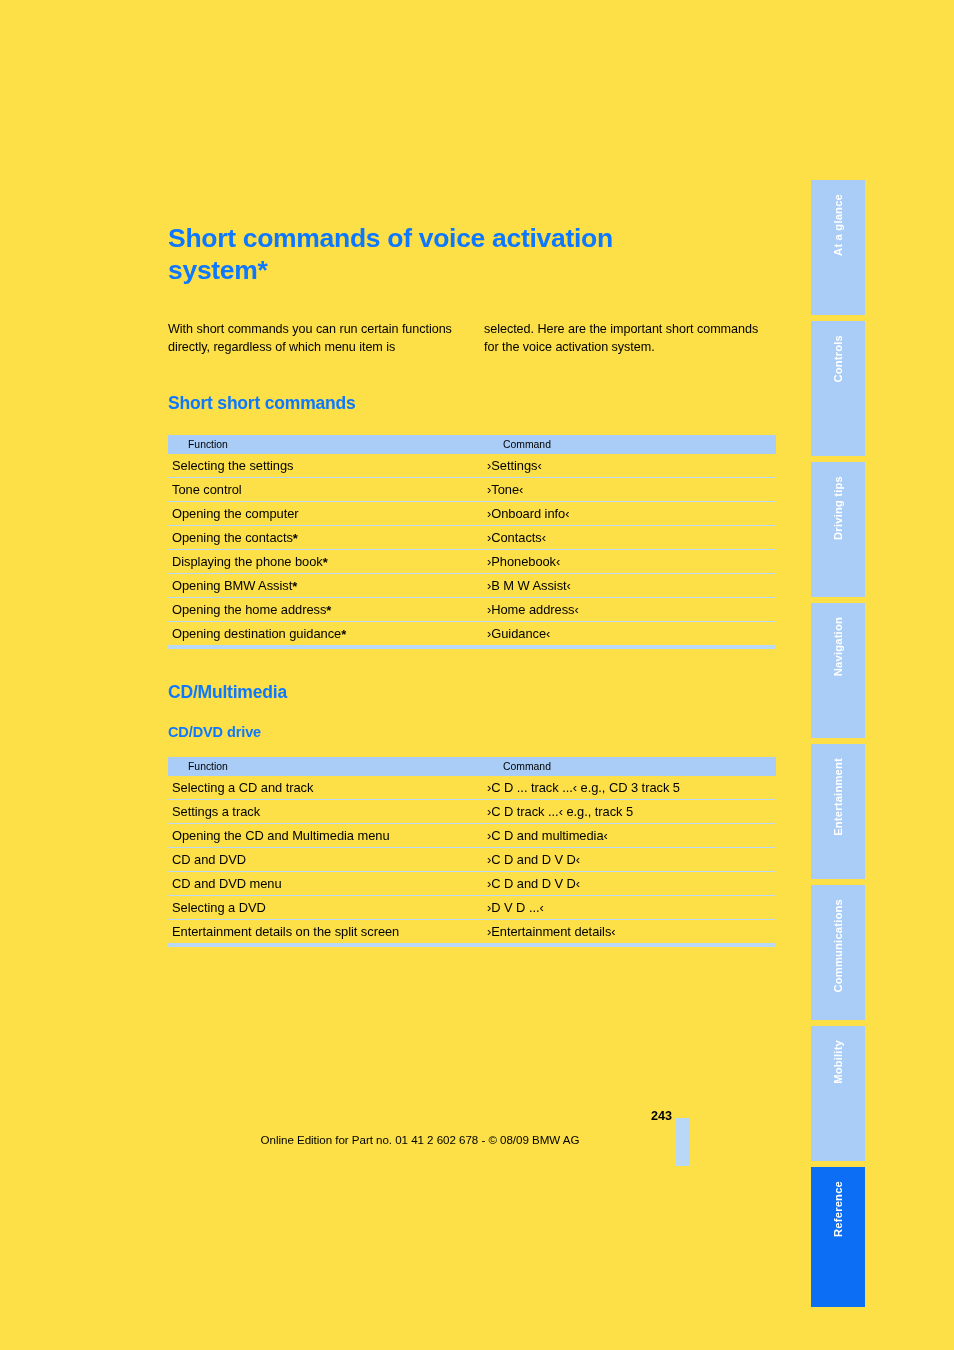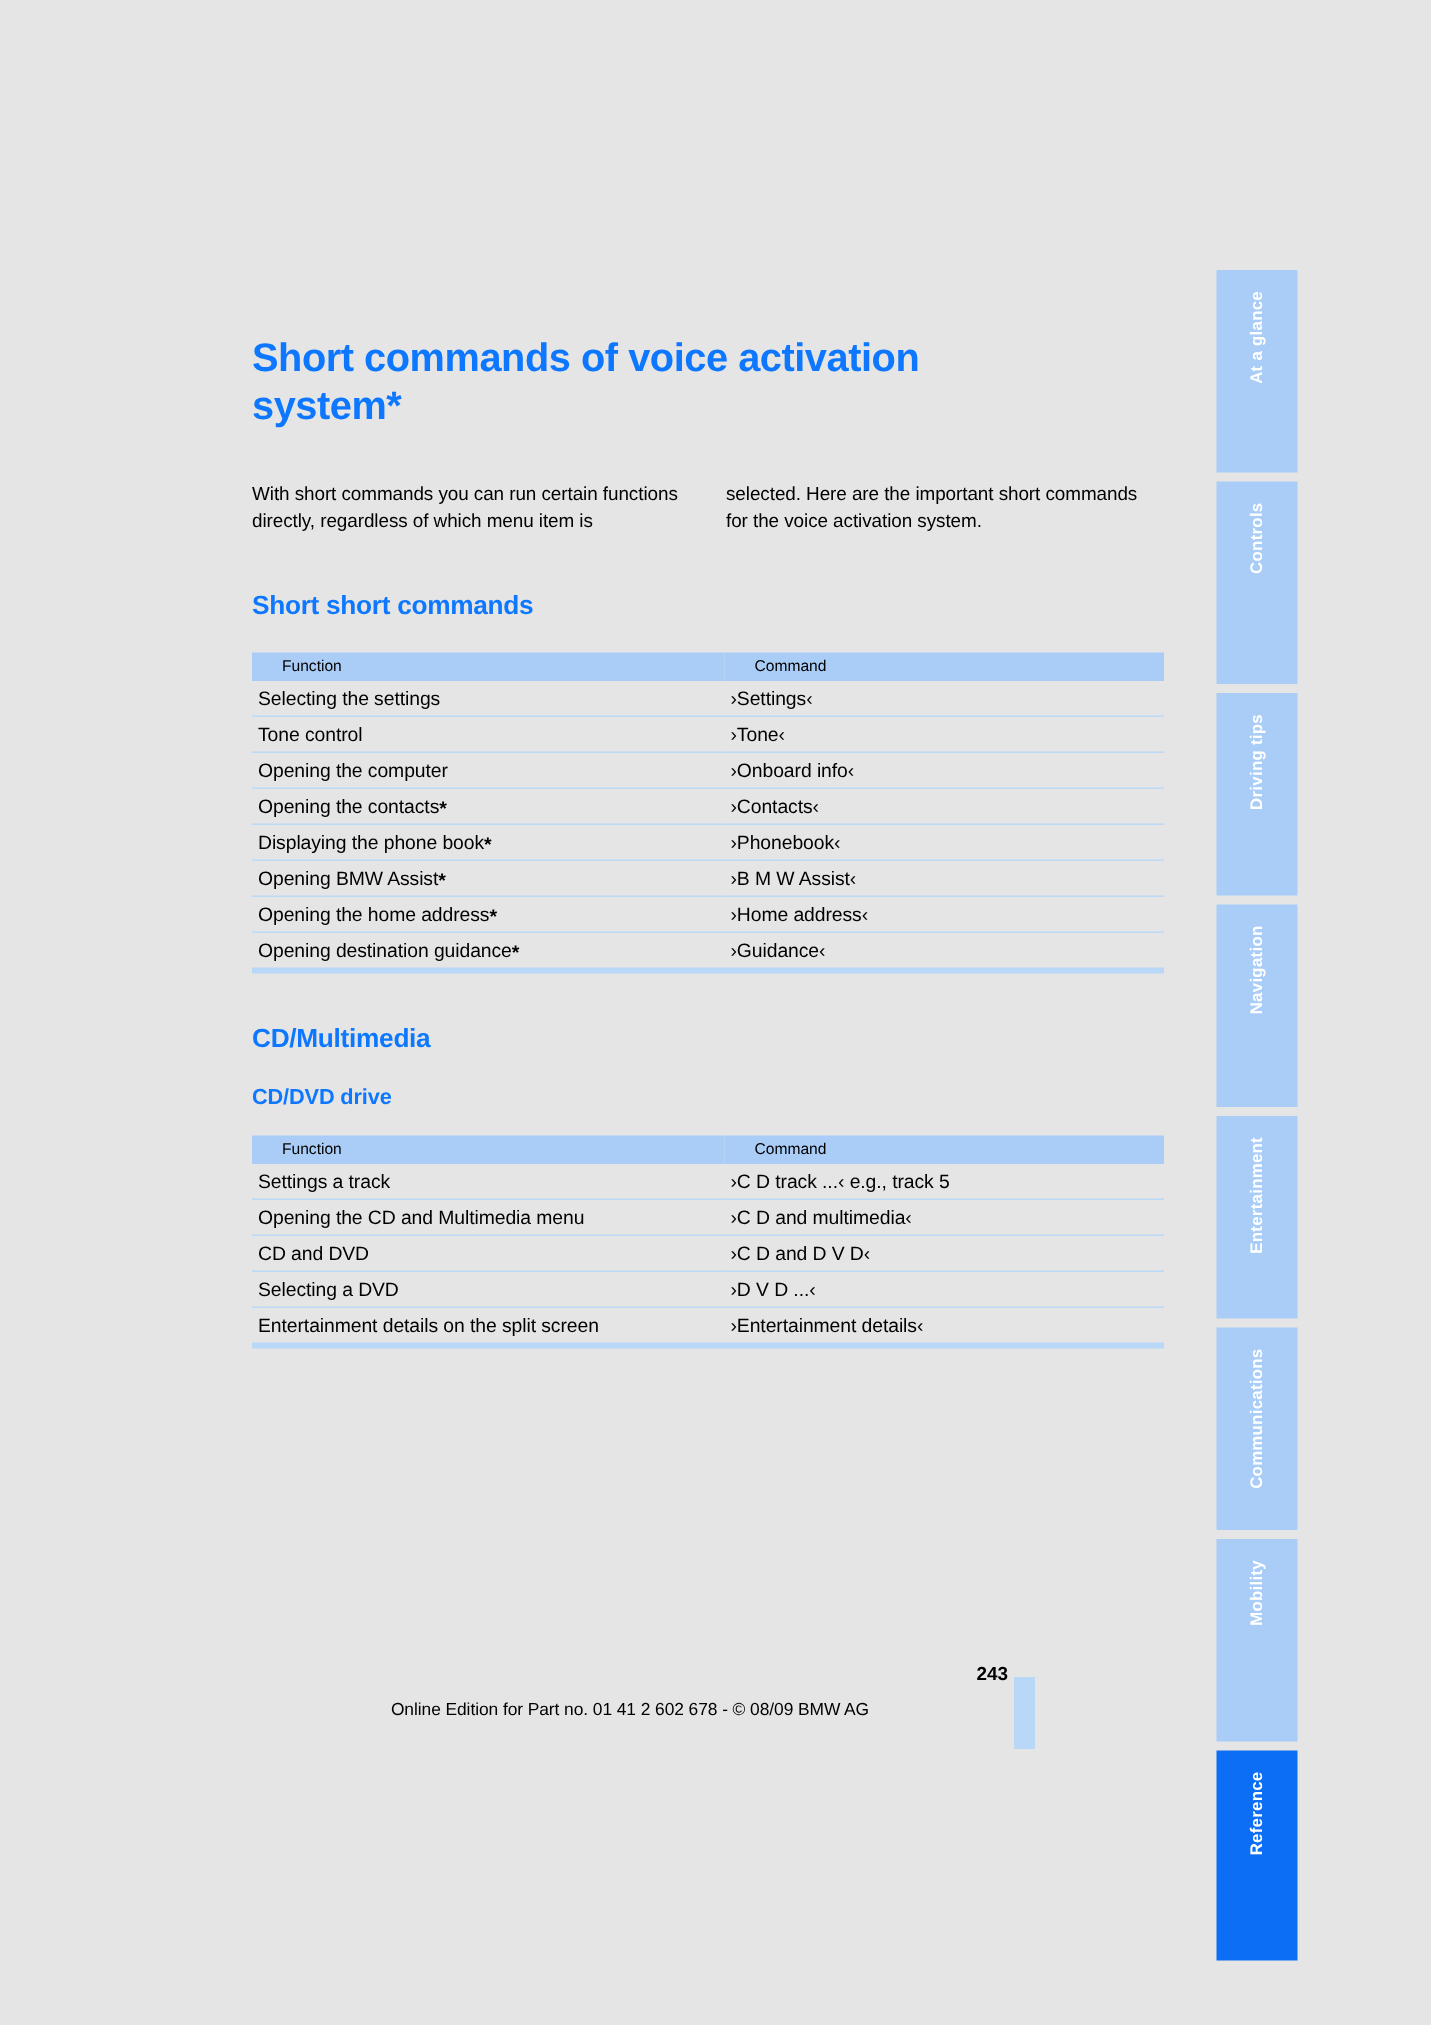--- a/index.html
+++ b/index.html
@@ -13,21 +13,21 @@
     position: relative;
     font-family: "Liberation Sans", sans-serif;
     color: #000000;
     overflow: hidden;
   }
 
   
   .page {
     position: absolute;
     inset: 0;
-    background: #e5e5e5;
+    background: #fde047;
   }
 
   
   .content {
     position: absolute;
     left: 168px;
     top: 222px;
     width: 608px;
   }
 
@@ -266,29 +266,37 @@
           <col class="c-cmd">
         </colgroup>
       <thead>
         <tr>
           <th>Function</th>
           <th>Command</th>
         </tr>
       </thead>
       <tbody>
           <tr>
+            <td>Selecting a CD and track</td>
+            <td><span class="q">›C D ... track ...‹</span><span> e.g., CD 3 track 5</span></td>
+          </tr>
+          <tr>
             <td>Settings a track</td>
             <td><span class="q">›C D track ...‹</span><span> e.g., track 5</span></td>
           </tr>
           <tr>
             <td>Opening the CD and Multimedia menu</td>
             <td><span class="q">›C D and multimedia‹</span></td>
           </tr>
           <tr>
             <td>CD and DVD</td>
+            <td><span class="q">›C D and D V D‹</span></td>
+          </tr>
+          <tr>
+            <td>CD and DVD menu</td>
             <td><span class="q">›C D and D V D‹</span></td>
           </tr>
           <tr>
             <td>Selecting a DVD</td>
             <td><span class="q">›D V D ...‹</span></td>
           </tr>
           <tr>
             <td>Entertainment details on the split screen</td>
             <td><span class="q">›Entertainment details‹</span></td>
           </tr>

